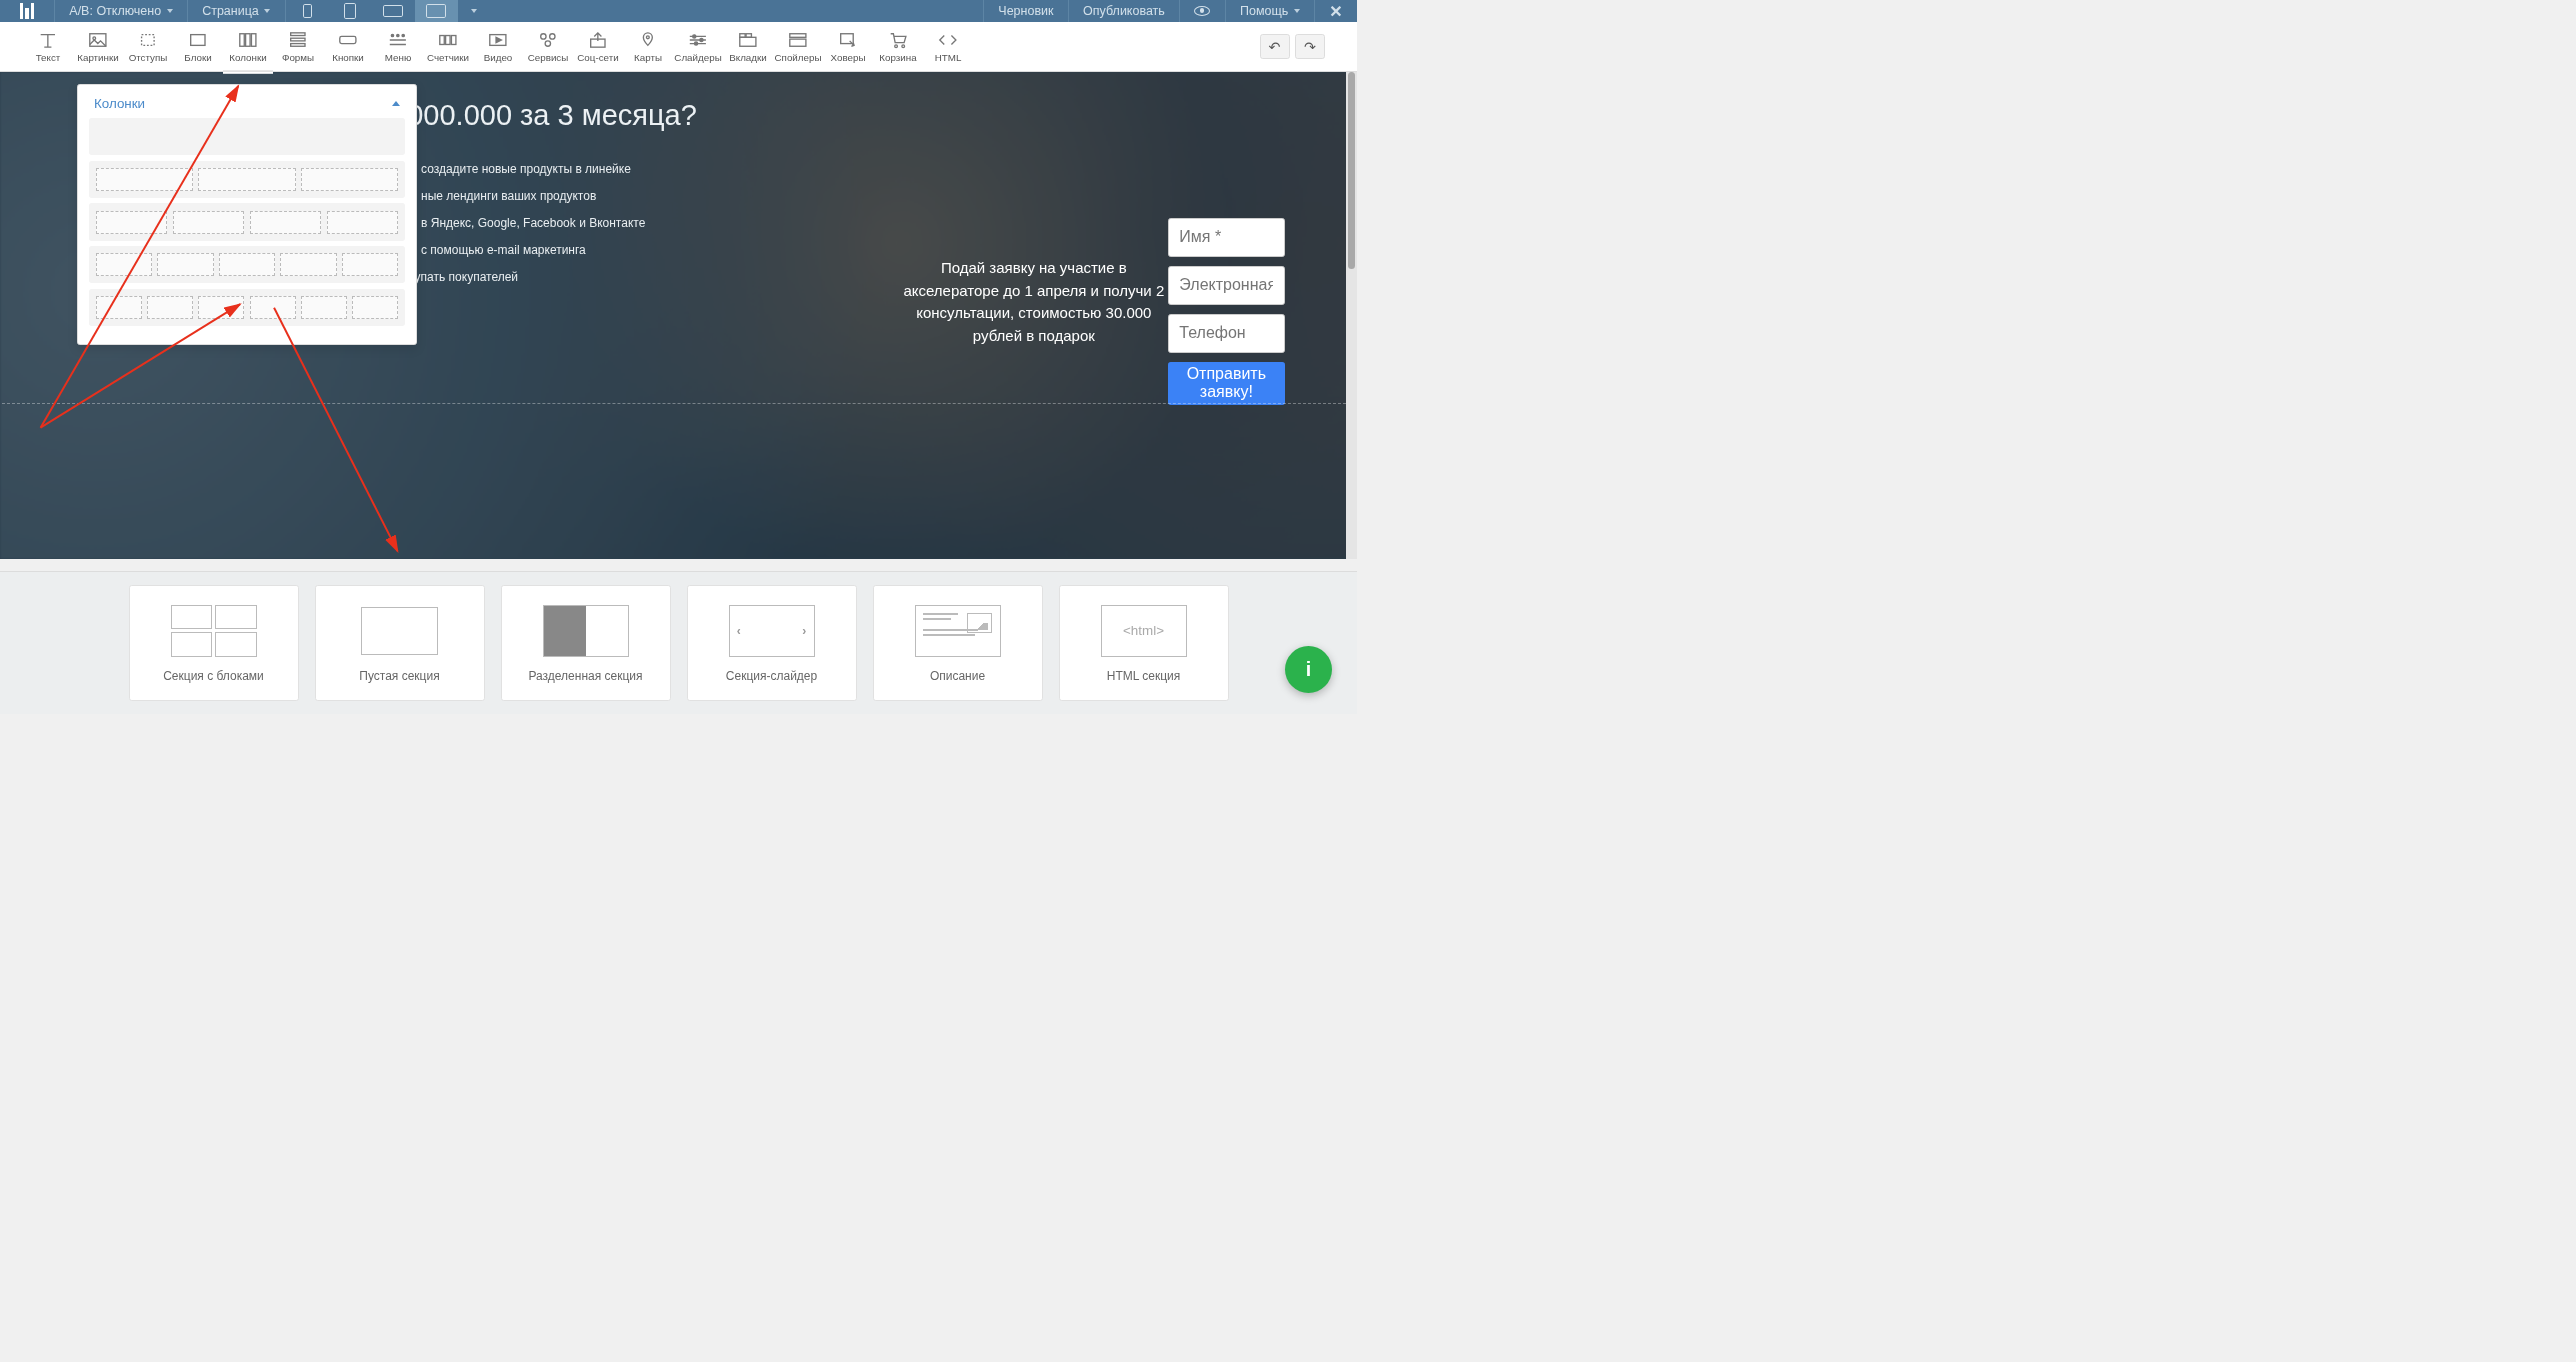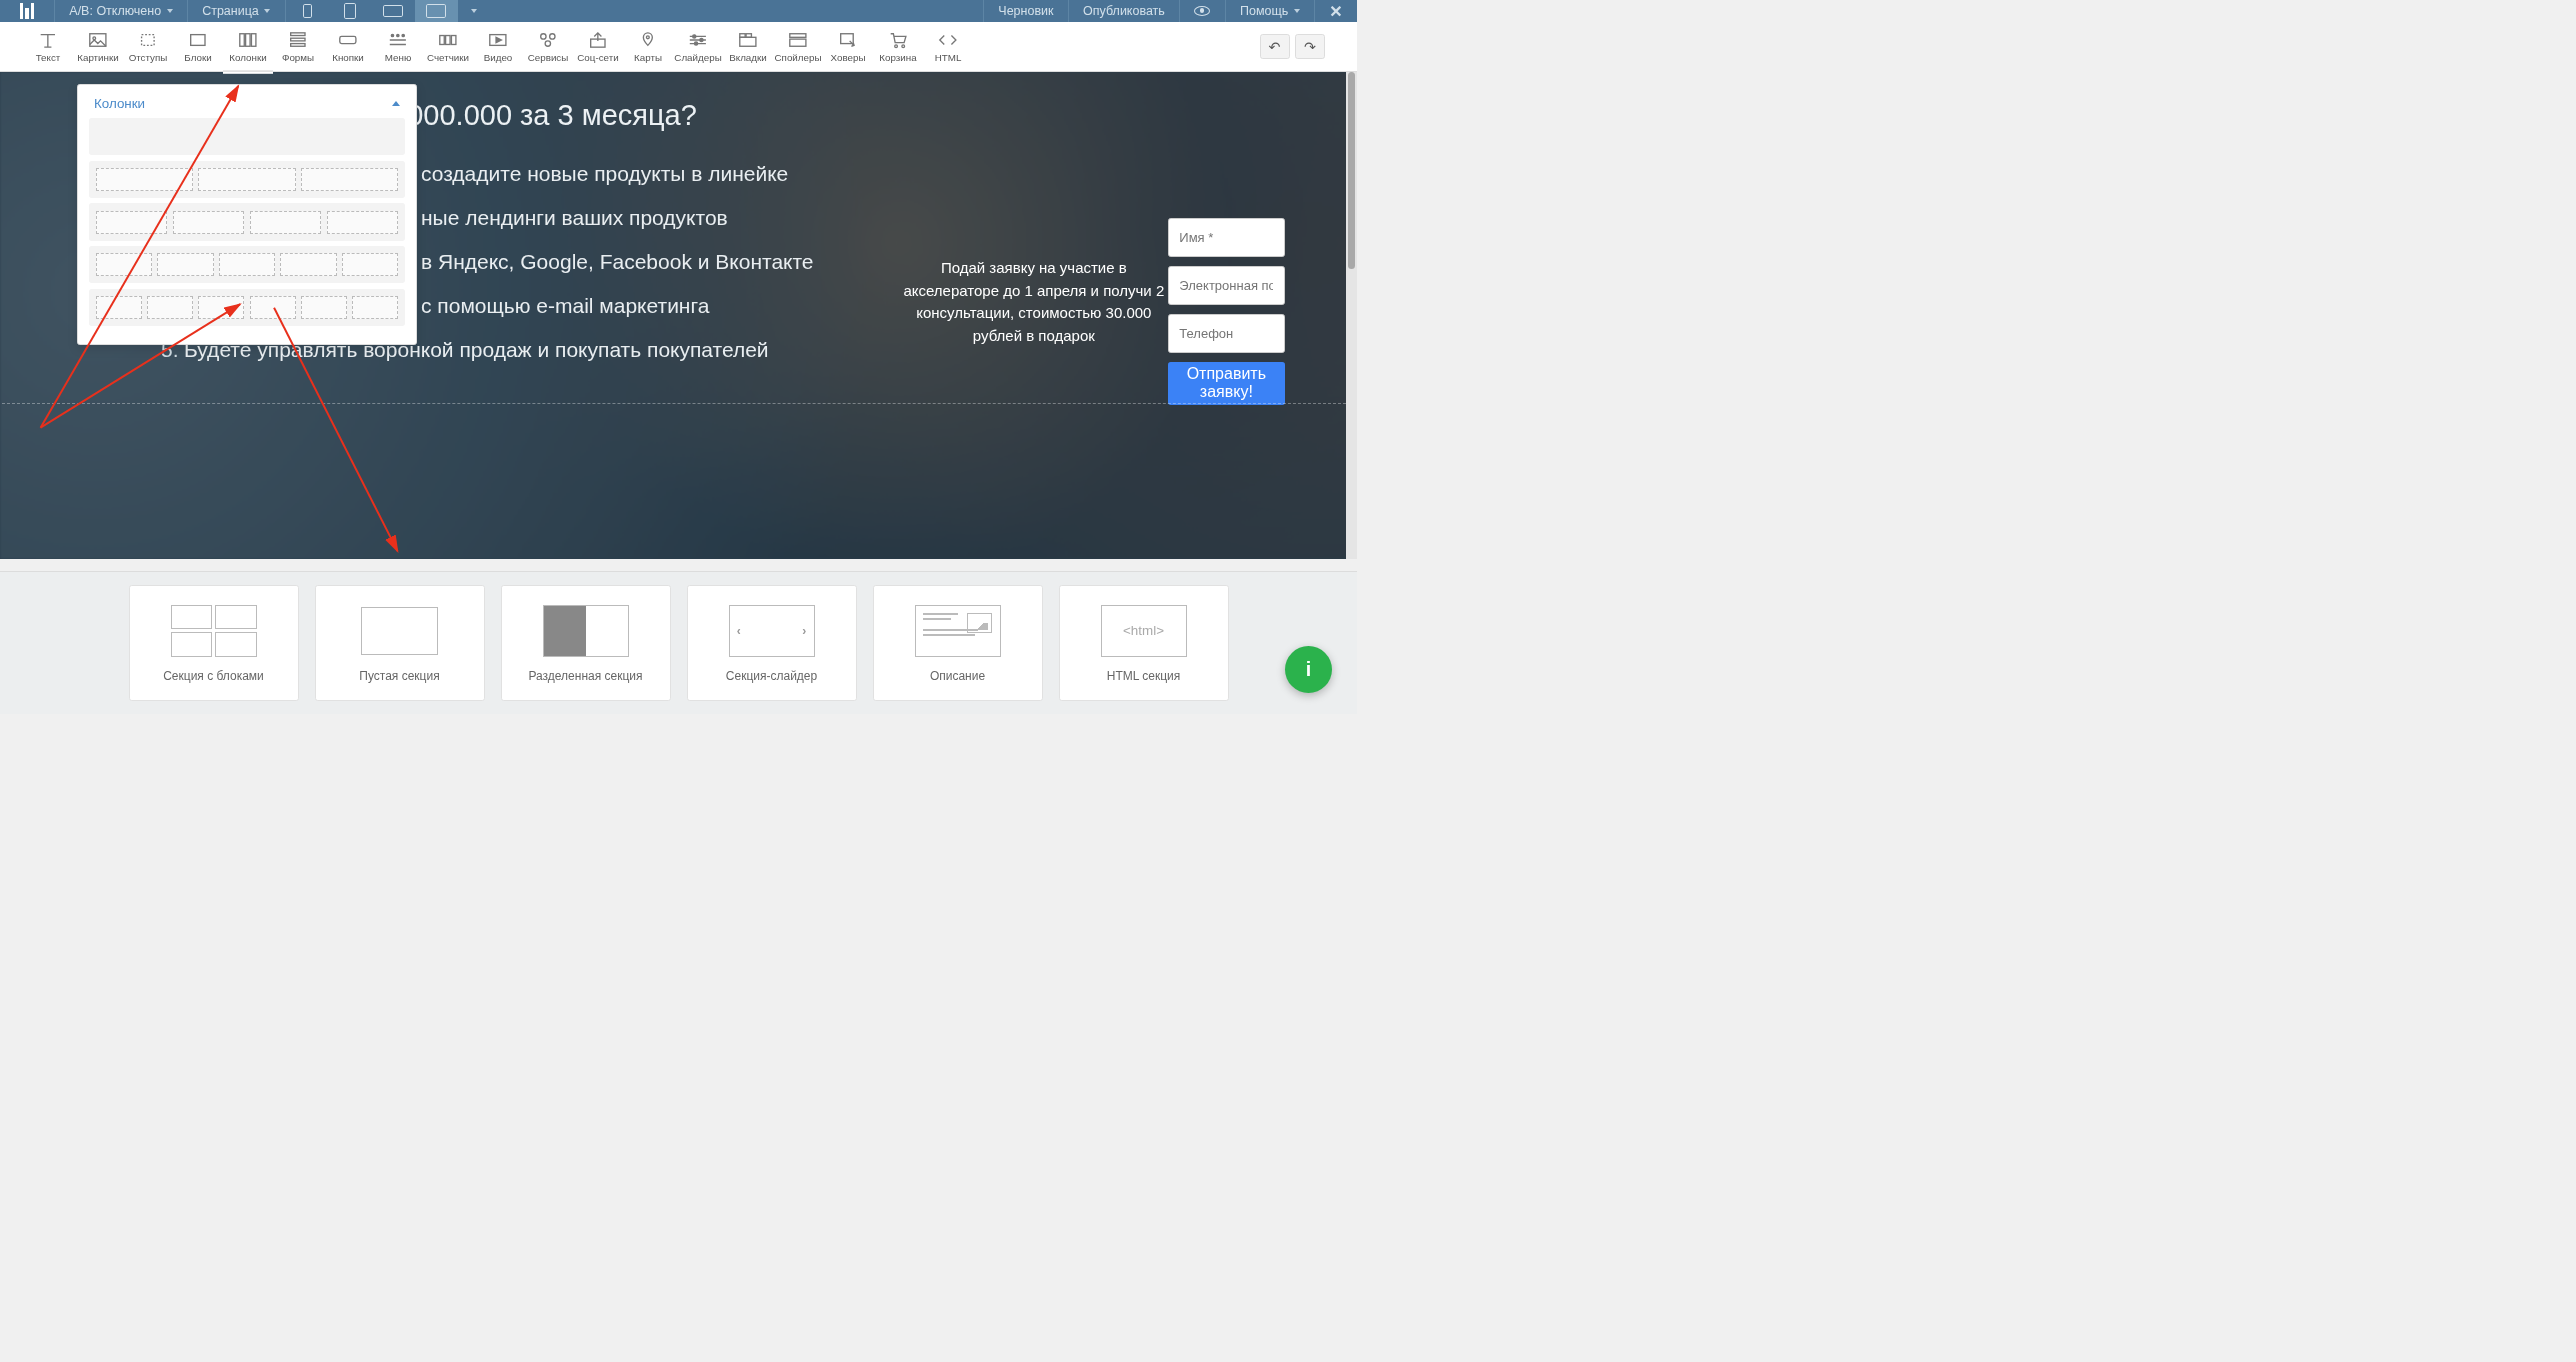--- a/index.html
+++ b/index.html
@@ -51,26 +51,26 @@
   radial-gradient(circle at 66% 35%, #7b6954 0%, transparent 35%),
   radial-gradient(circle at 84% 32%, #3d3c3f 0%, transparent 40%),
   radial-gradient(circle at 97% 35%, #62503f 0%, transparent 35%),
   linear-gradient(180deg, #3b4d5a 0%, #2f3e48 100%);
   filter: blur(0.9px); }
 .hero-overlay { position: absolute; inset: 0; background: rgba(30,50,65,0.55); }
 .hero-inner { position: relative; display: flex; padding: 27px 72px 36px 161px; height: 100%; }
 .hero-left { flex: 1; color: #ecf1f4; }
 .hero-h1 { font-size: 29px; font-weight: 400; margin-bottom: 30px; }
 .hero-list { list-style: none; counter-reset: num; }
-.hero-list li { margin: 20px 0; font-size: 21px; color: #e9eef1; display: flex; }
+.hero-list li { margin: 13px 0; font-size: 12px; color: #e9eef1; display: flex; }
 .hero-list li .num { width: 23px; color: #cfdbe2; }
 .hero-right { width: 385px; color: #fff; display: flex; flex-direction: row; align-items: center; }
 .hero-right .lead { text-align: center; font-size: 15px; line-height: 1.5; margin-bottom: 18px; }
 .form-box { width: 358px; }
-.form-box input { width: 100%; height: 39px; border: 0.9px solid #ccc; border-radius: 2.7px; padding: 0 10.7px; margin-bottom: 9px; font-size: 13px; color: #555; }
+.form-box input { width: 100%; height: 39px; border: 0.9px solid #ccc; border-radius: 2.7px; padding: 0 10.7px; margin-bottom: 9px; font-size: 16px; color: #555; }
 .form-box button { width: 100%; height: 43px; background: #3b82f6; border: none; border-radius: 2.7px; color: #fff; font-size: 16px; cursor: pointer; }
 .canvas-ghost-row { position: absolute; left: 1.8px; right: 10.7px; top: 331px; height: 1.8px; border-top: 1.3px dashed rgba(255,255,255,0.35); }
 
 
 .section-bar { position: absolute; bottom: 0; left: 0; right: 0; height: 143px; background: #eceeef; border-top: 0.9px solid #dcdcdc; display: flex; justify-content: center; align-items: center; gap: 16px; padding: 0 18px; }
 .sec-card { width: 170px; height: 116px; background: #fff; border: 0.9px solid #e1e1e1; border-radius: 2.7px; display: flex; flex-direction: column; align-items: center; justify-content: center; cursor: pointer; color: #666; font-size: 12px; }
 .sec-card .thumb { width: 90px; height: 55px; margin-bottom: 10.7px; display: flex; align-items: center; justify-content: center; }
 .empty-rect { width: 77px; height: 48px; border: 1.3px solid #bbb; }
 .blocks-rect { display: grid; grid-template-columns: 1fr 1fr; grid-template-rows: 1fr 1fr; gap: 3.6px; width: 86px; height: 52px; }
 .blocks-rect div { border: 1.3px solid #bbb; }

